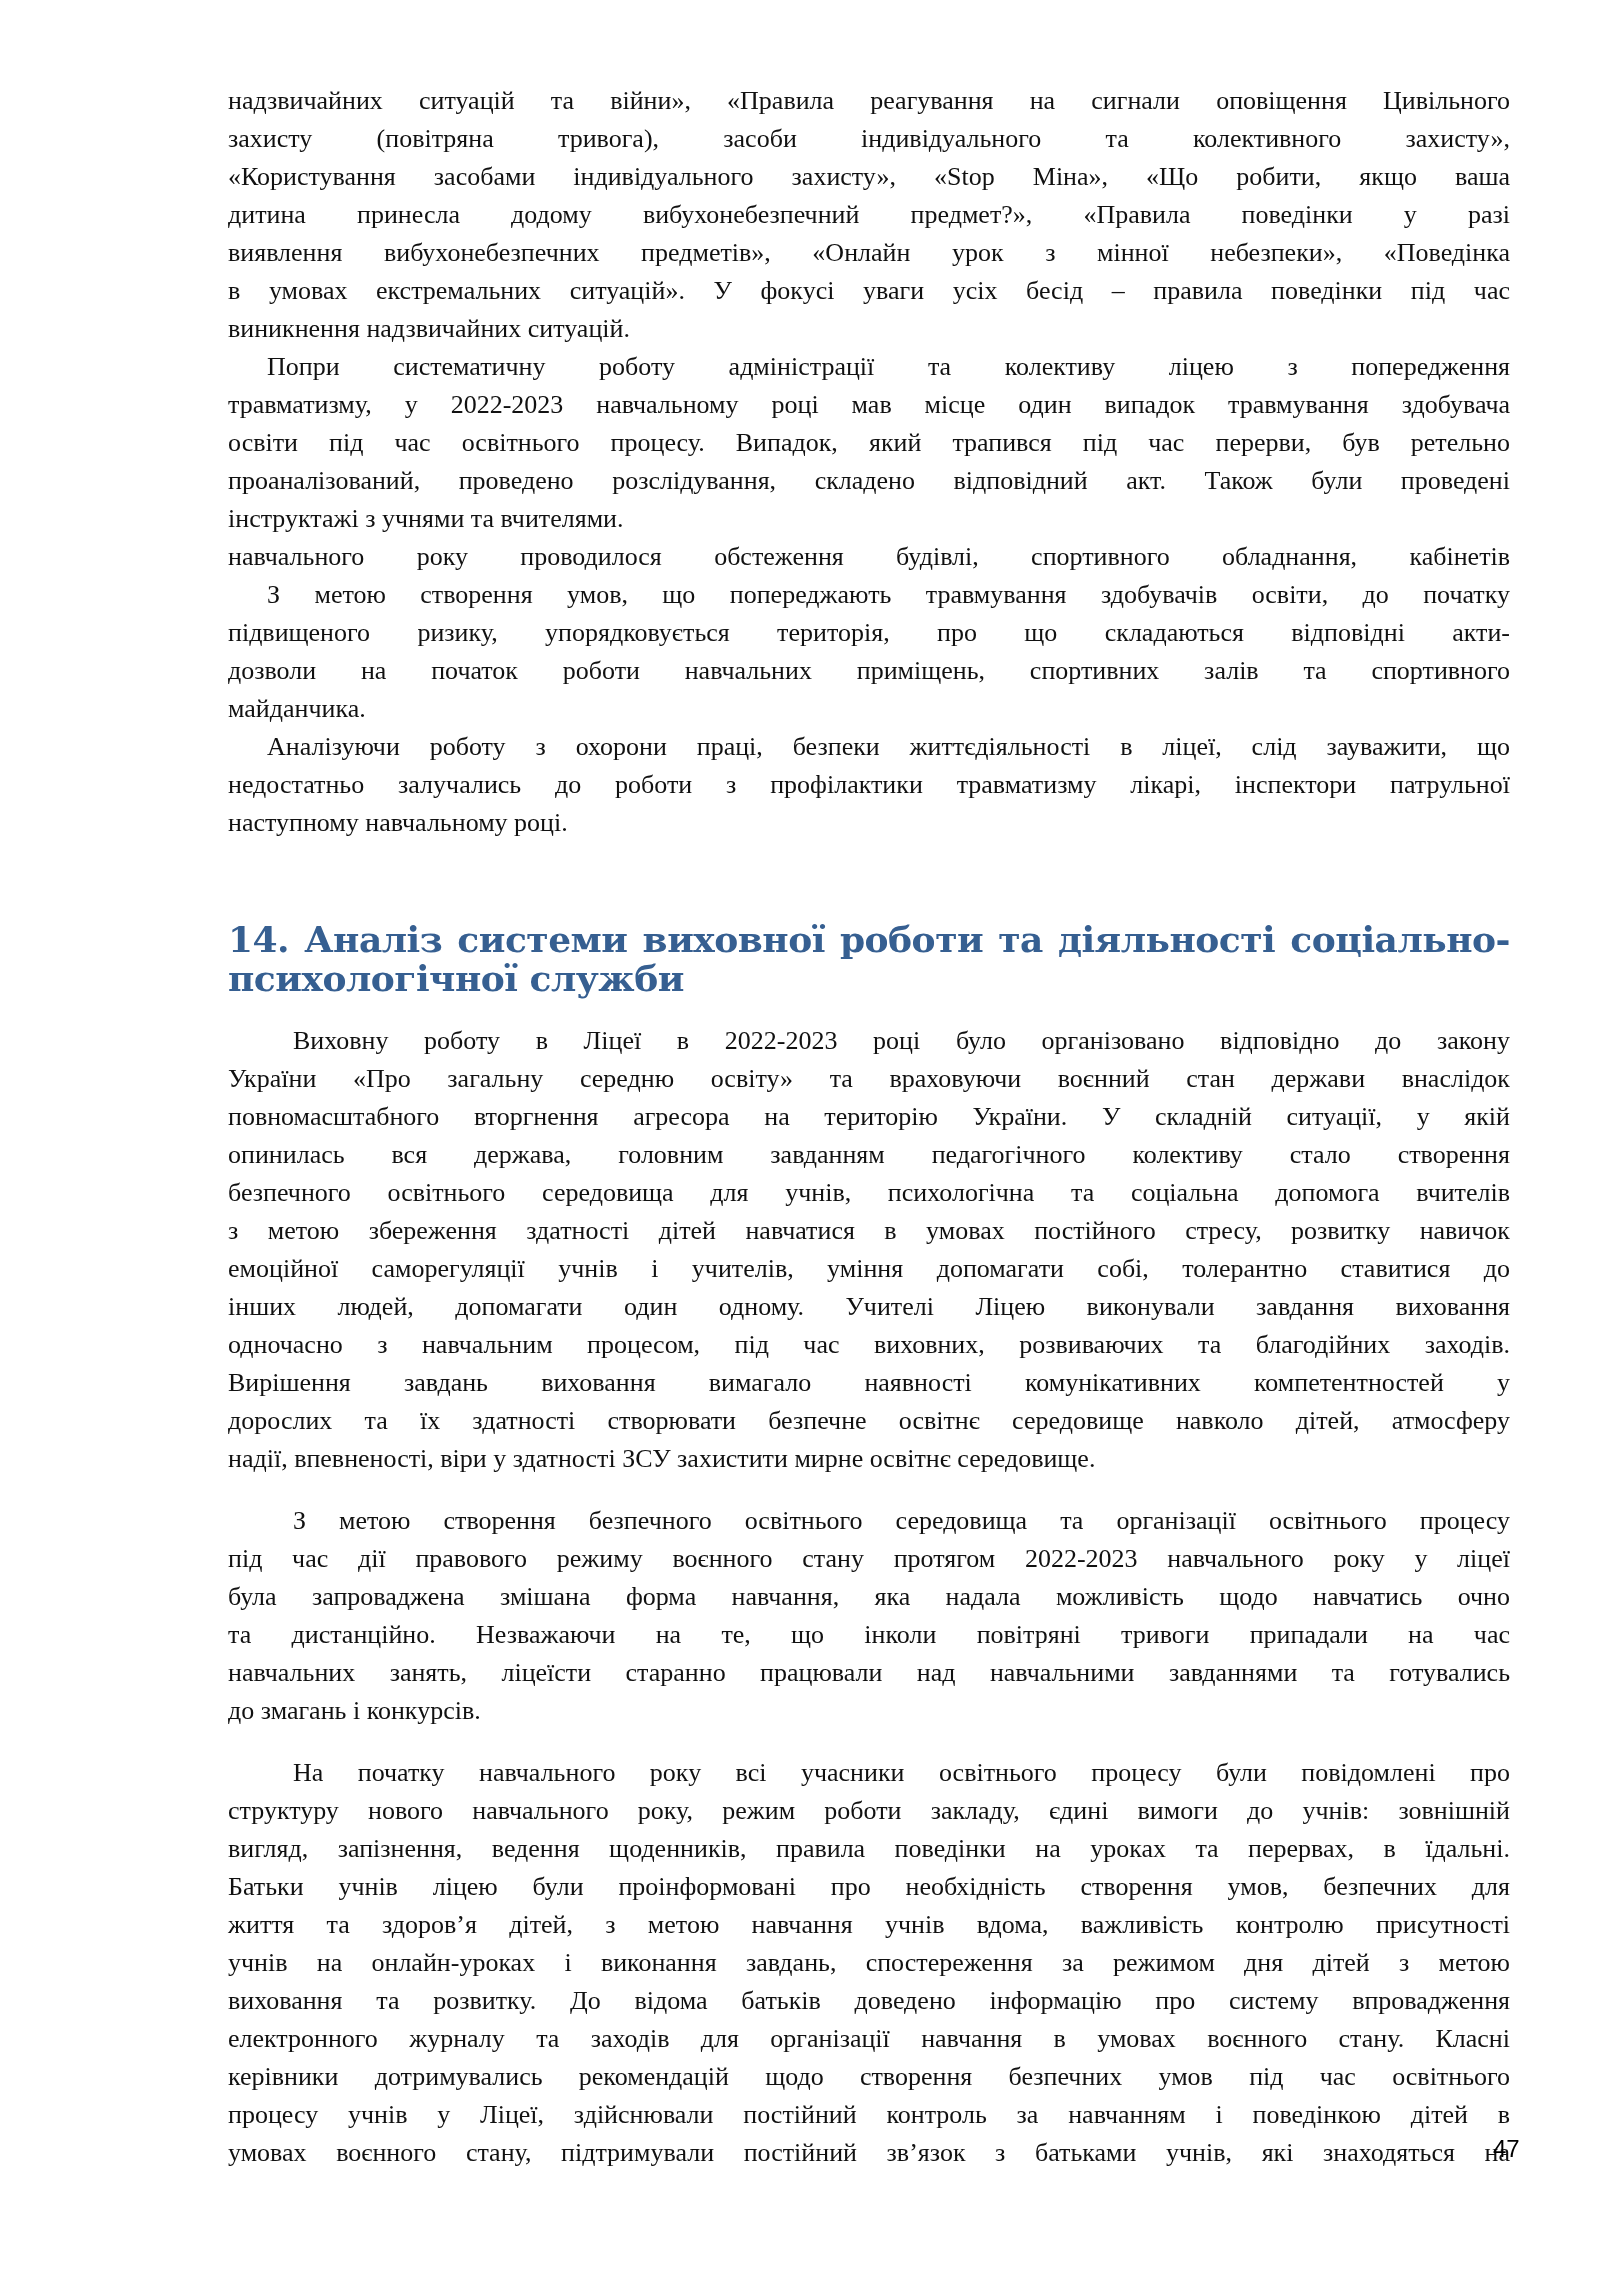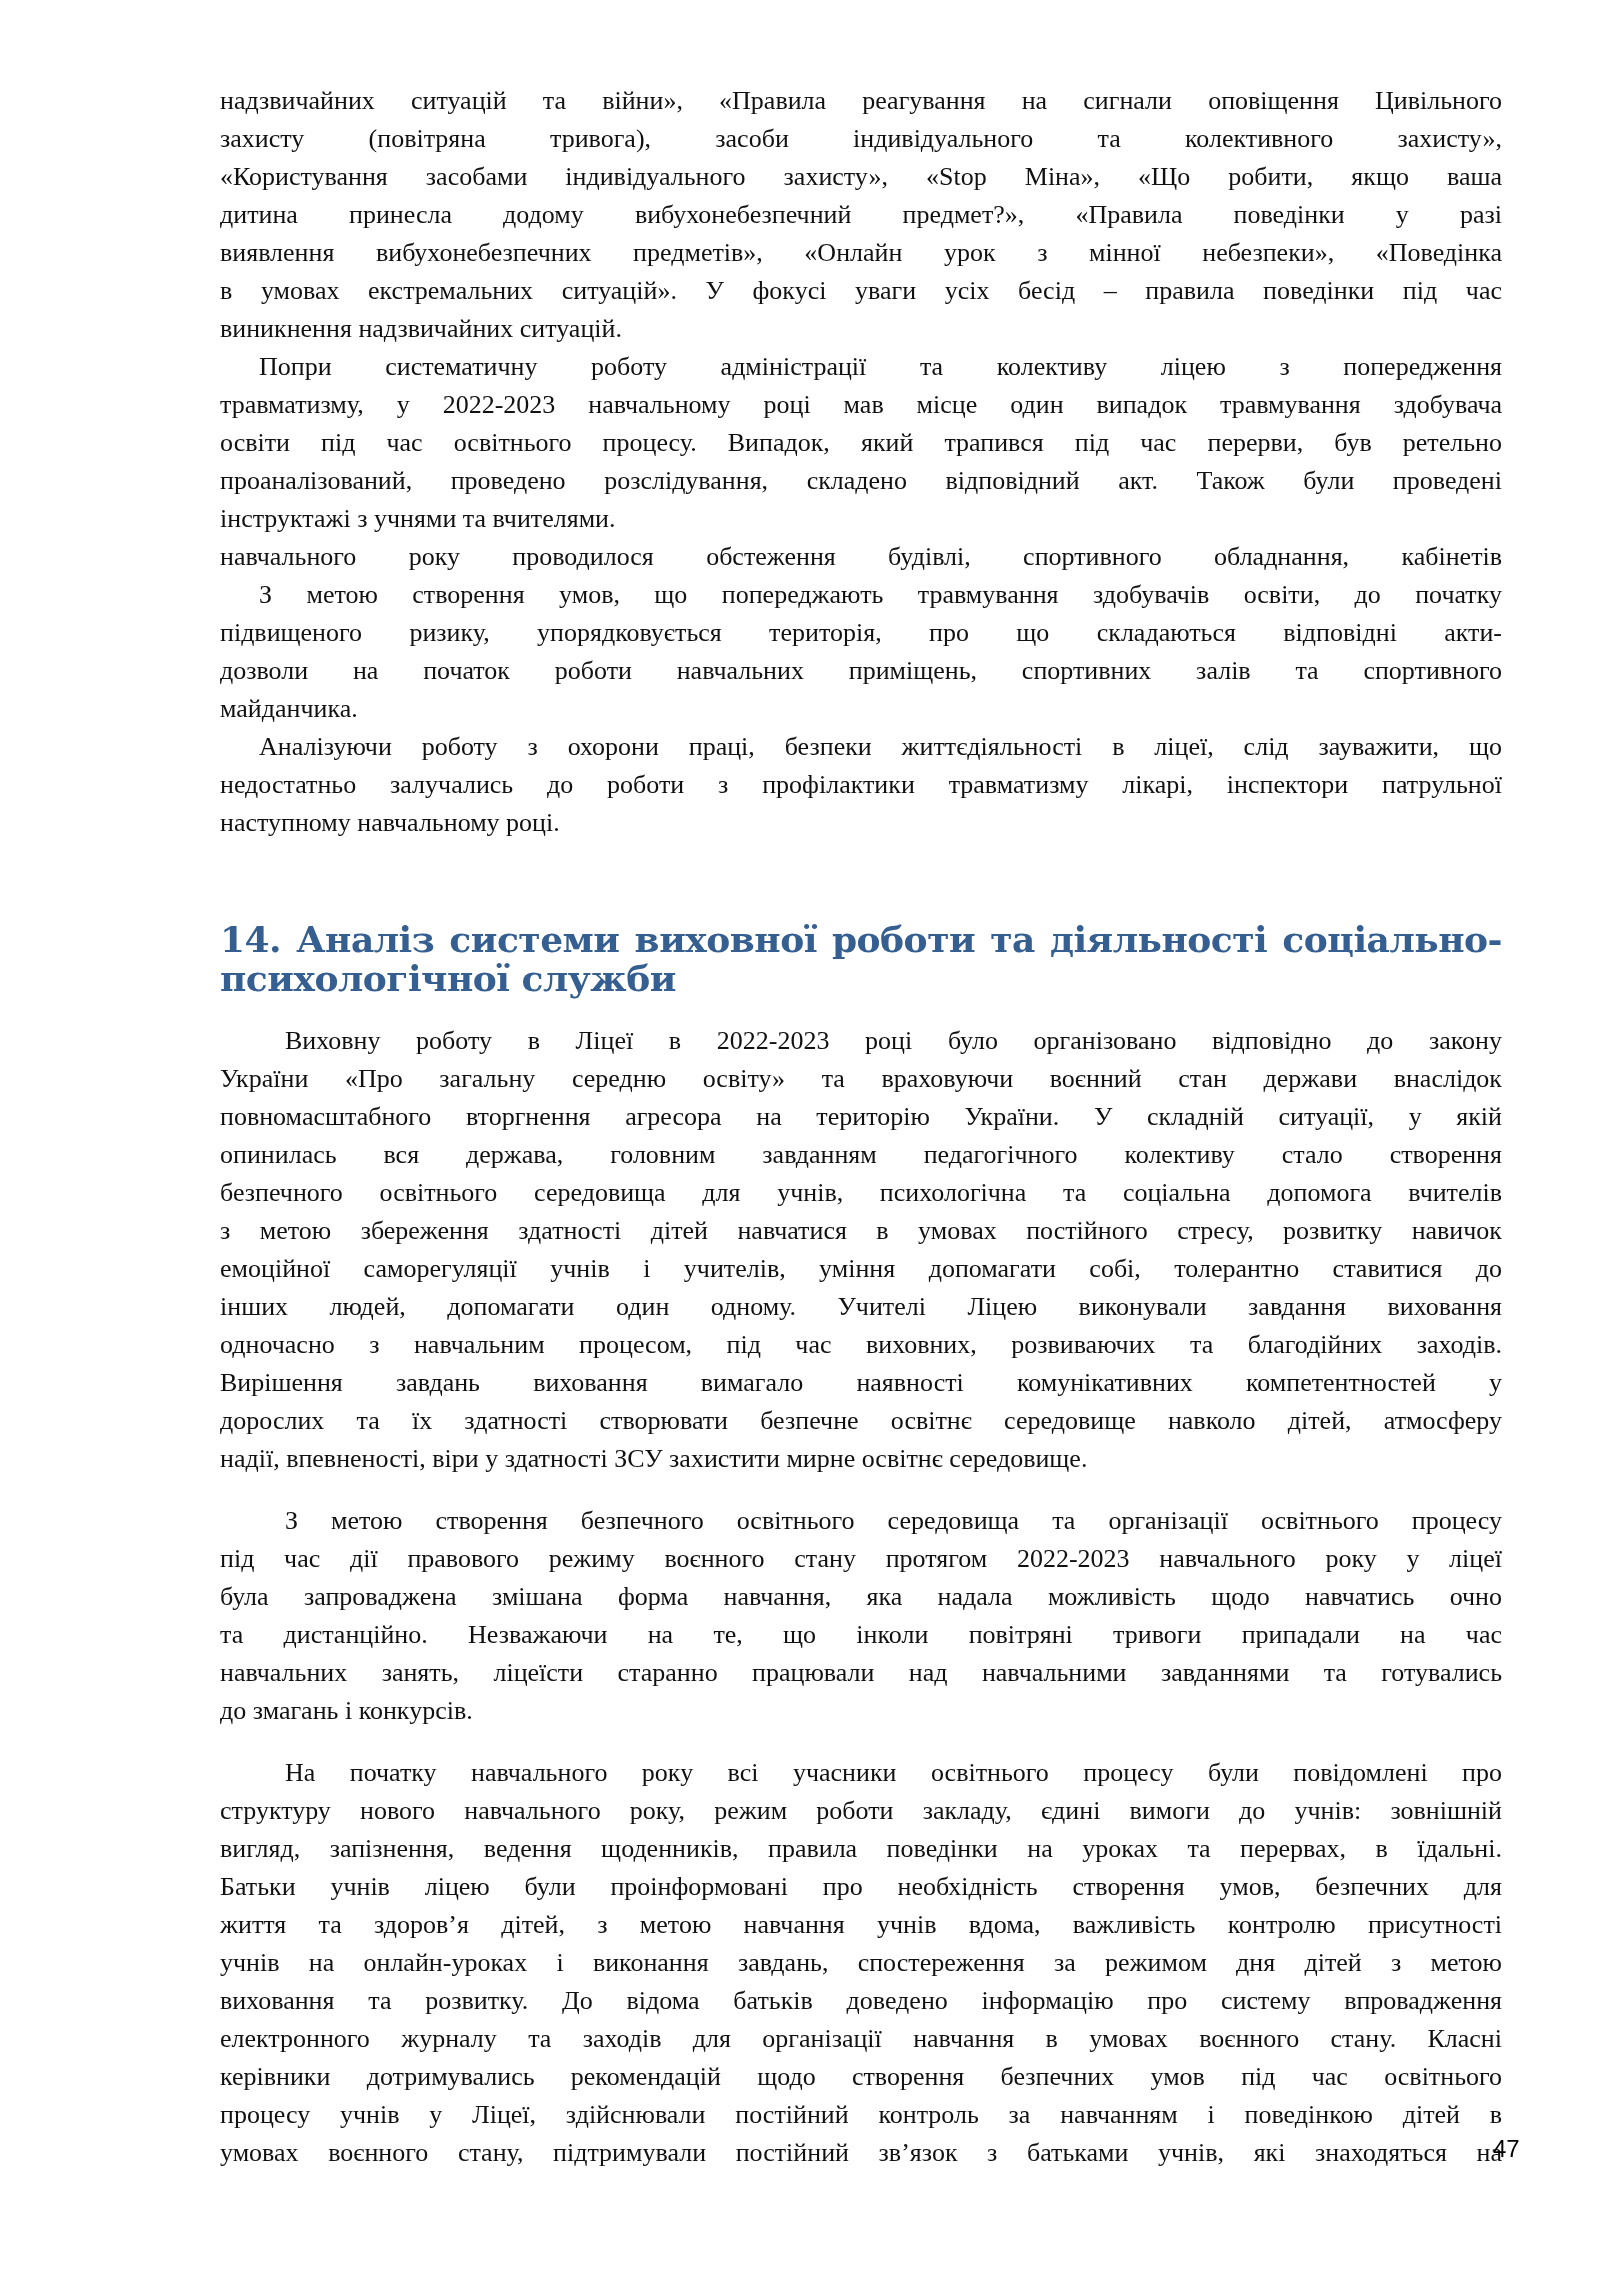--- a/index.html
+++ b/index.html
@@ -1,18 +1,18 @@
 <!DOCTYPE html>
 <html><head>
 <meta charset="utf-8">
 <style>
   html, body { margin: 0; padding: 0; background: #ffffff; }
   body { width: 1621px; height: 2293px; position: relative; overflow: hidden; }
   .page {
-    position: absolute; left: 220px; top: 82px; width: 1282px;
+    position: absolute; left: 228px; top: 82px; width: 1282px;
     font-family: "Liberation Serif", "DejaVu Serif", serif;
     font-size: 26px; color: #111111;
   }
   .line {
     display: block; height: 38px; line-height: 38px;
     white-space: nowrap; text-align: justify; text-align-last: justify;
   }
   .line.last { text-align-last: left; }
   .line.indent { padding-left: 39px; }
   .line.indent2 { padding-left: 65px; margin-top: 24px; }

